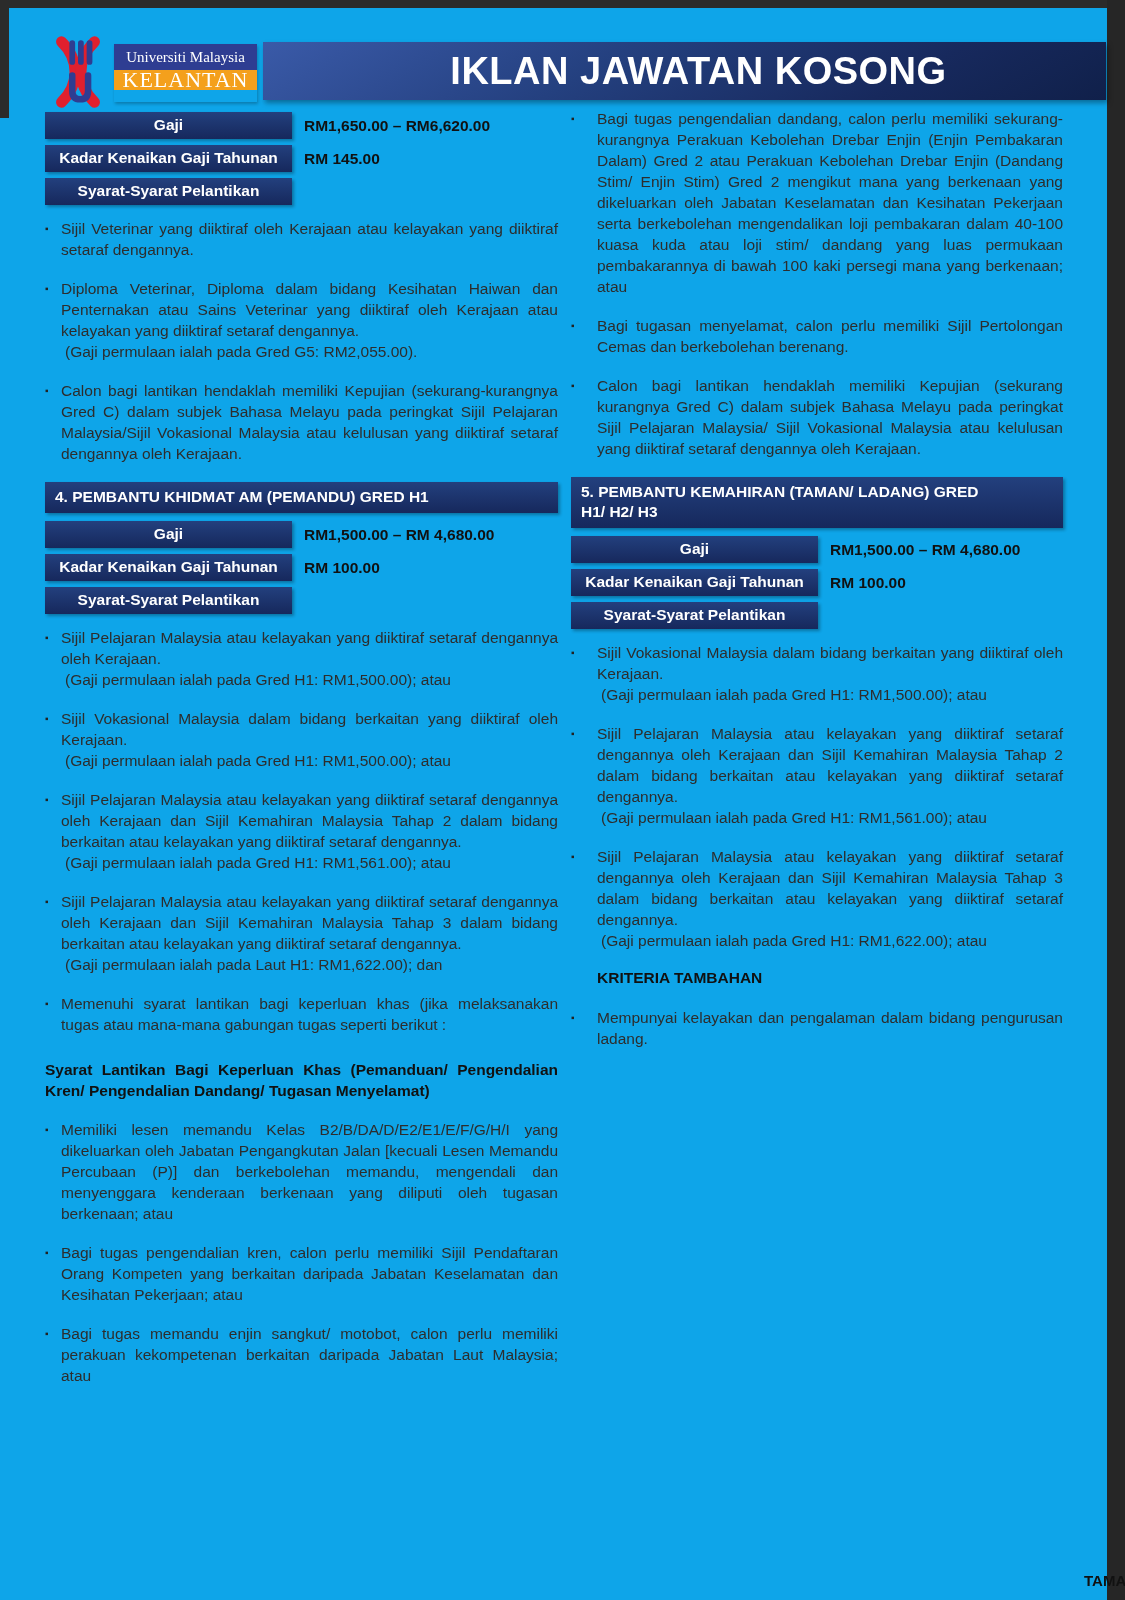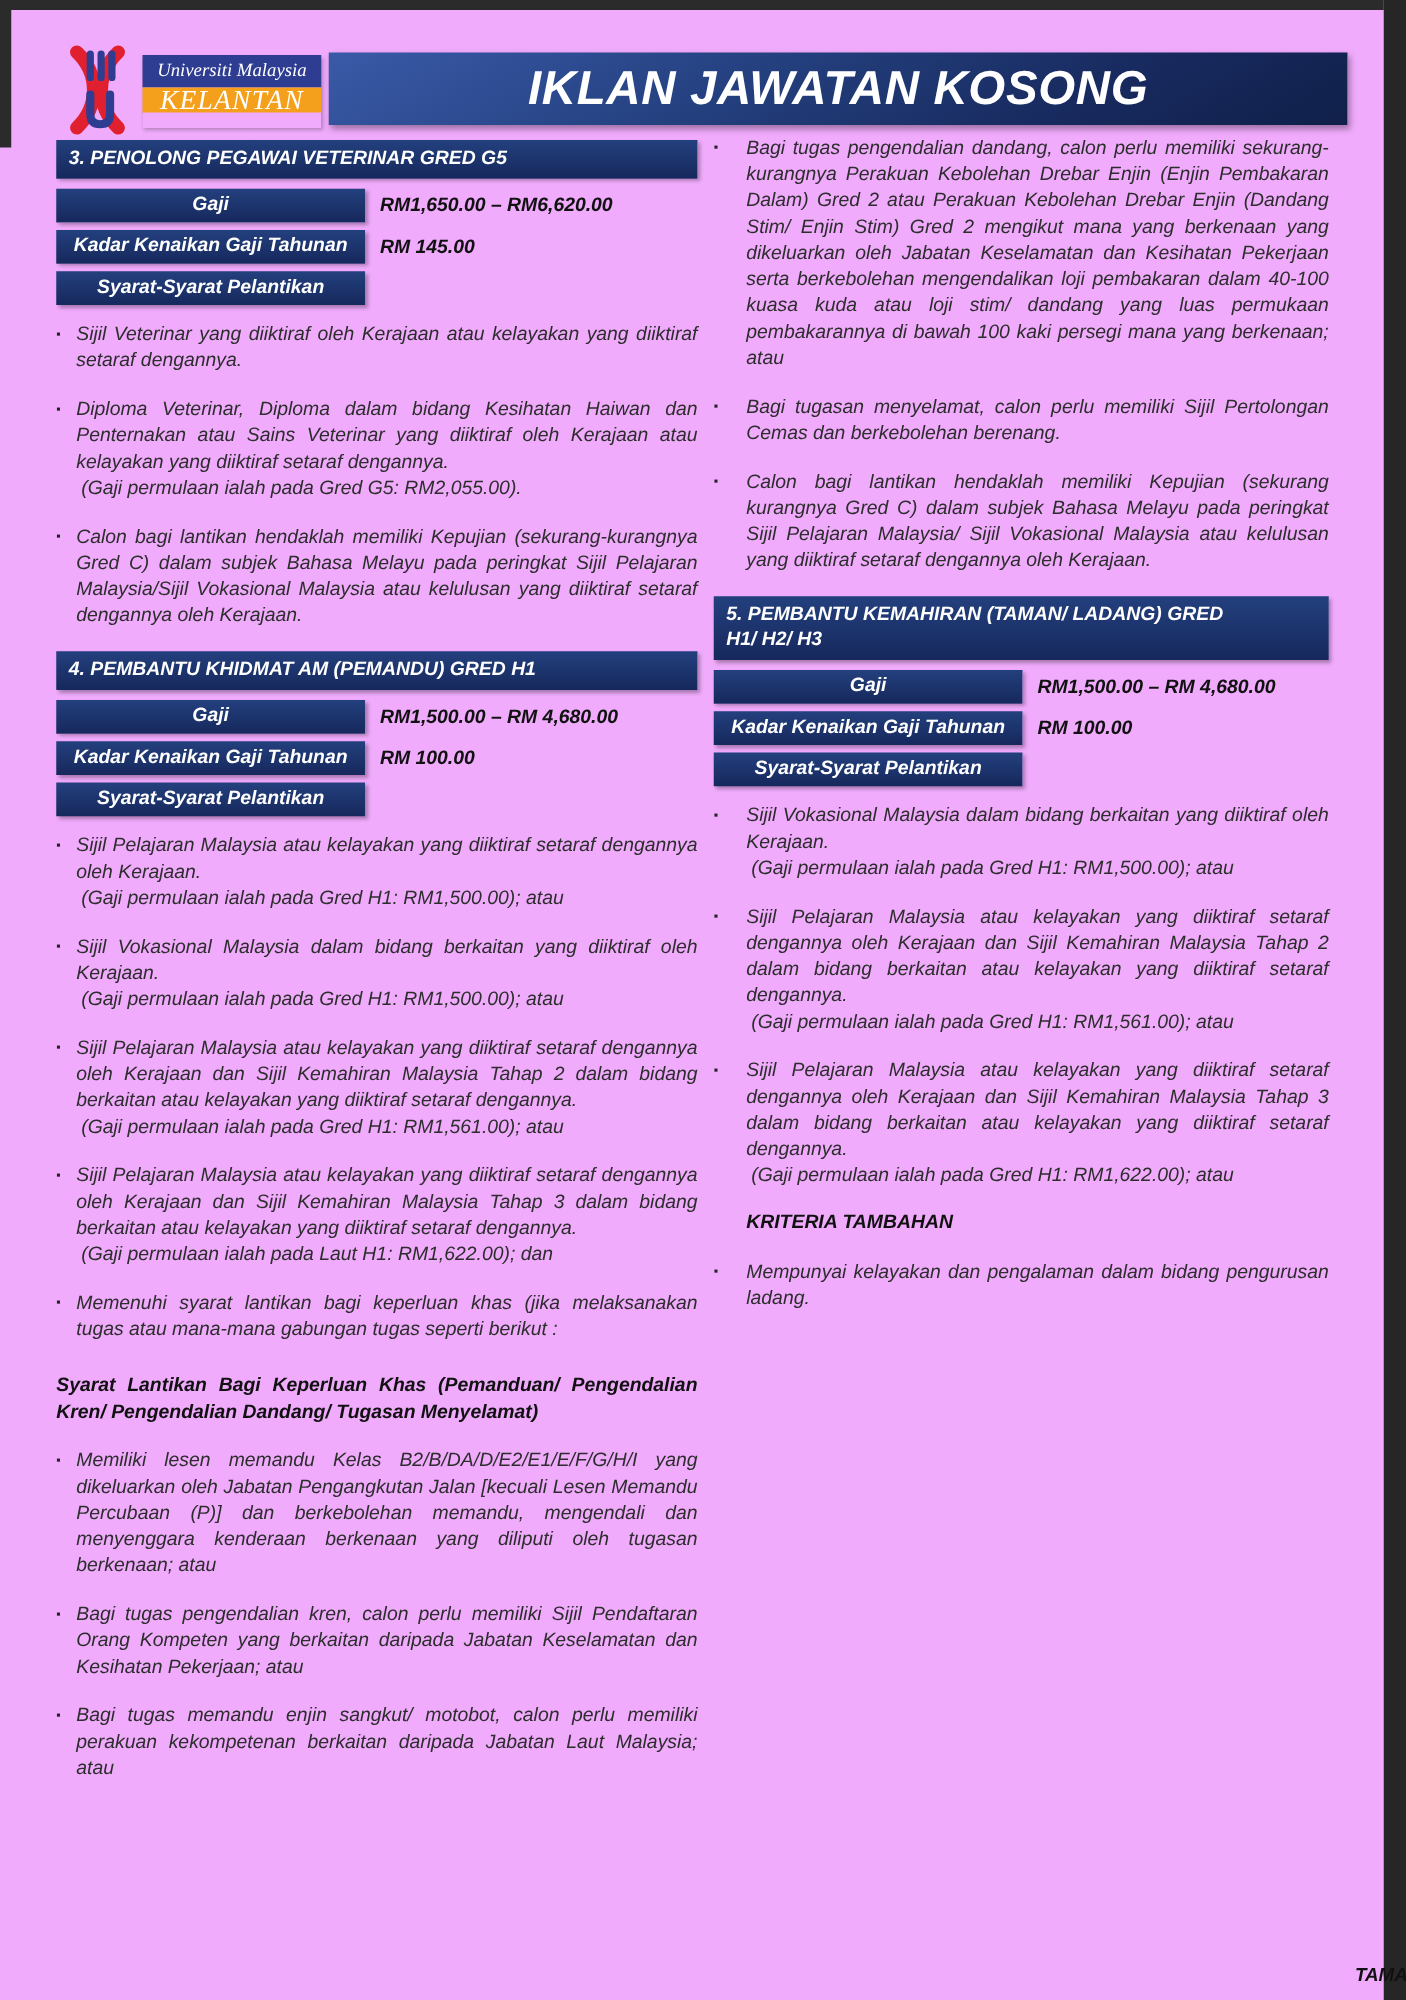--- a/index.html
+++ b/index.html
@@ -1,31 +1,31 @@
 <!DOCTYPE html>
 <html><head>
 <meta charset="utf-8">
 <style>
   html,body { margin:0; padding:0; background:#ffffff; }
   body { width:1125px; height:1600px; position:relative; font-family:"Liberation Sans", sans-serif; }
-  .page { position:absolute; inset:0; background:#f0abfc; overflow:hidden;font-style:italic; }
+  .page { position:absolute; inset:0; background:#0ea5e9; overflow:hidden; }
 
   
   .edge-right { position:absolute; right:0; top:0; width:18px; height:1600px; background:#262626; }
   .edge-top { position:absolute; left:0; top:0; width:1107px; height:8px; background:#2b2b2b; }
   .edge-left { position:absolute; left:0; top:0; width:9px; height:118px; background:#2b2b2b; }
 
   
   .logo-mark { position:absolute; left:42px; top:36px; width:72px; height:72px; }
   .logo-box { position:absolute; left:114px; top:44px; width:143px; height:58px; box-shadow:1px 2px 3px rgba(0,0,0,.25); }
   .logo-top { height:26px; background:#2e3d92; color:#fff; font-family:"Liberation Serif", serif; font-size:15px; display:flex; align-items:center; justify-content:center; }
   .logo-bottom { height:20px; background:#f4a01c; color:#fff; font-family:"Liberation Serif", serif; font-size:22px; display:flex; align-items:center; justify-content:center; letter-spacing:1px; }
   .banner { position:absolute; left:263px; top:42px; width:815px; height:58px;
             background:linear-gradient(150deg,#3a5aa8 0%,#24407f 40%,#17295d 75%,#10204a 100%);
-            display:flex; align-items:center; justify-content:center; box-shadow:2px 3px 5px rgba(0,0,0,.35); }
+            display:flex; align-items:center; justify-content:center; box-shadow:2px 3px 5px rgba(0,0,0,.35);padding-left:28px; }
   .banner-text { color:#fff; font-size:38px; font-weight:800; letter-spacing:.5px; font-family:"Liberation Sans", sans-serif; }
 
   
   .col-left  { position:absolute; left:45px;  top:112px; width:513px; }
   .col-right { position:absolute; left:571px; top:108px; width:492px; }
 
   
   .sec-bar { background:linear-gradient(180deg,#23407e,#16285c); color:#fff; font-weight:bold; font-size:15.5px;
              line-height:20px; padding:5px 10px 6px; box-shadow:2px 2px 3px rgba(0,0,0,.3); margin-bottom:8px; }
   .sec-bar.two-line { padding-right:80px; }
@@ -67,21 +67,20 @@
     <div class="logo-top">Universiti Malaysia</div>
     <div class="logo-bottom">KELANTAN</div>
   </div>
 
   <div class="banner">
     <span class="banner-text">IKLAN JAWATAN KOSONG</span>
   </div>
 
   <div class="col-left">
 
-    <div class="sec-bar">3. PENOLONG PEGAWAI VETERINAR GRED G5</div>
     <div class="row">
       <div class="row-label">Gaji</div>
       <div class="row-value">RM1,650.00 – RM6,620.00</div>
     </div>
     <div class="row">
       <div class="row-label">Kadar Kenaikan Gaji Tahunan</div>
       <div class="row-value">RM 145.00</div>
     </div>
     <div class="row">
       <div class="row-label">Syarat-Syarat Pelantikan</div>

